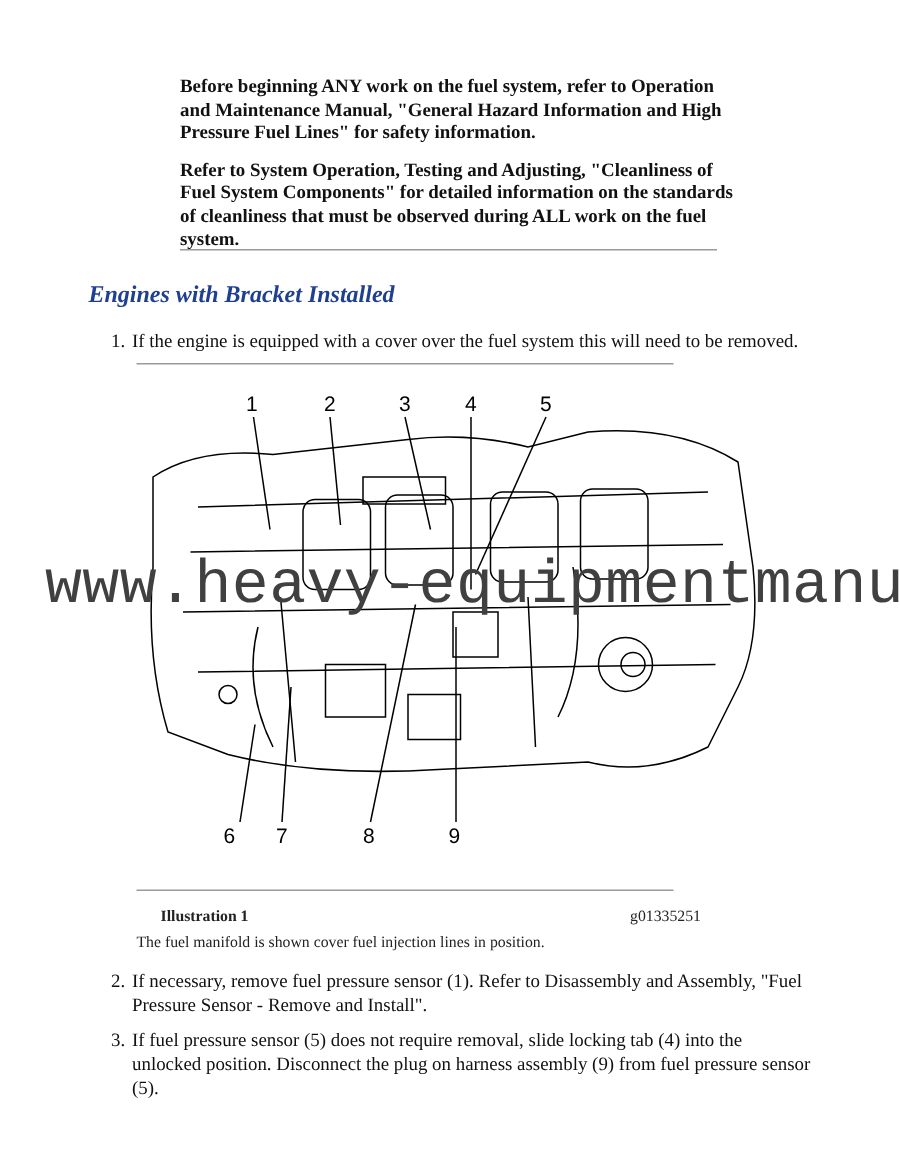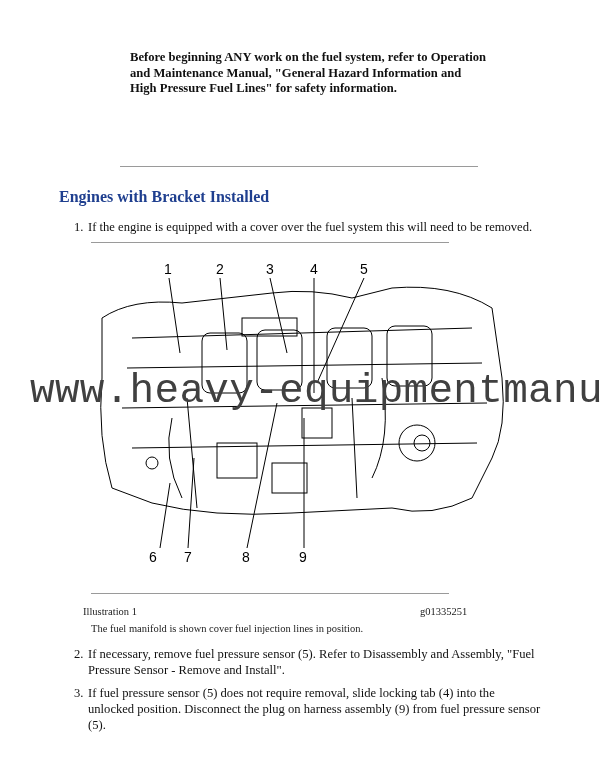--- a/index.html
+++ b/index.html
@@ -1,32 +1,33 @@
 <!DOCTYPE html>
 <html><head>
 <meta charset="utf-8">
 <style>
   html, body { margin:0; padding:0; background:#fff; }
   body { width:600px; height:776px; position:relative; overflow:hidden; font-family:"Liberation Serif", serif; color:#111; }
   .warn { position:absolute; left:120px; top:50px; width:370px; font-weight:bold; font-size:12.6px; line-height:15.5px; }
-  .warn p { margin:0 0 9px 10px; }
+  .warn p { margin:0 0 9px 0; }
   .rule { position:absolute; height:0; border-top:1.5px solid #9a9a9a; }
-  .heading { position:absolute; left:59px; top:188px; font-size:16px; font-weight:bold; color:#1f3f8f; }
+  .heading { position:absolute; left:59px; top:188px; font-size:16px; font-weight:bold; color:#1f3f8f;font-style:italic; }
   .step { position:absolute; left:74px; font-size:12.6px; line-height:16px; width:470px; }
   .step .num { position:absolute; left:0; }
   .step .txt { margin-left:14px; display:block; }
   .fig { position:absolute; left:92px; top:258px; width:420px; height:316px; }
   .watermark { position:absolute; left:30px; top:368px; font-family:Liberation Mono, monospace; font-size:41px; color:#404040; letter-spacing:0.3px; white-space:nowrap; }
   .cap { position:absolute; font-size:10.5px; color:#222; }
 </style>
 </head>
 <body>
 
 <div class="warn">
   <p>Before beginning ANY work on the fuel system, refer to Operation and Maintenance Manual, "General Hazard Information and High Pressure Fuel Lines" for safety information.</p>
+  <p>Refer to System Operation, Testing and Adjusting, "Cleanliness of Fuel System Components" for detailed information on the standards of cleanliness that must be observed during ALL work on the fuel system.</p>
 </div>
 <div class="rule" style="left:120px; top:166px; width:358px;"></div>
 
 <div class="heading">Engines with Bracket Installed</div>
 
 <div class="step" style="top:219px;">
   <span class="num">1.</span>
   <span class="txt">If the engine is equipped with a cover over the fuel system this will need to be removed.</span>
 </div>
 <div class="rule" style="left:91px; top:242px; width:358px;"></div>
@@ -67,24 +68,24 @@
       <text x="57" y="304">6</text>
       <text x="92" y="304">7</text>
       <text x="150" y="304">8</text>
       <text x="207" y="304">9</text>
     </g>
   </svg>
 </div>
 <div class="watermark">www.heavy-equipmentmanual.com</div>
 
 <div class="rule" style="left:91px; top:593px; width:358px;"></div>
-<div class="cap" style="left:83px; top:606px;">Illustration 1</div>
+<div class="cap" style="left:107px; top:606px;font-weight:bold;">Illustration 1</div>
 <div class="cap" style="left:399px; top:606px;margin-left:21px;">g01335251</div>
 <div class="cap" style="left:91px; top:623px;">The fuel manifold is shown cover fuel injection lines in position.</div>
 
 <div class="step" style="top:646px;">
   <span class="num">2.</span>
-  <span class="txt">If necessary, remove fuel pressure sensor (5). Refer to Disassembly and Assembly, "Fuel Pressure Sensor - Remove and Install".</span>
+  <span class="txt">If necessary, remove fuel pressure sensor (1). Refer to Disassembly and Assembly, "Fuel Pressure Sensor - Remove and Install".</span>
 </div>
 <div class="step" style="top:685px;">
   <span class="num">3.</span>
   <span class="txt">If fuel pressure sensor (5) does not require removal, slide locking tab (4) into the unlocked position. Disconnect the plug on harness assembly (9) from fuel pressure sensor (5).</span>
 </div>
 
 </body></html>

